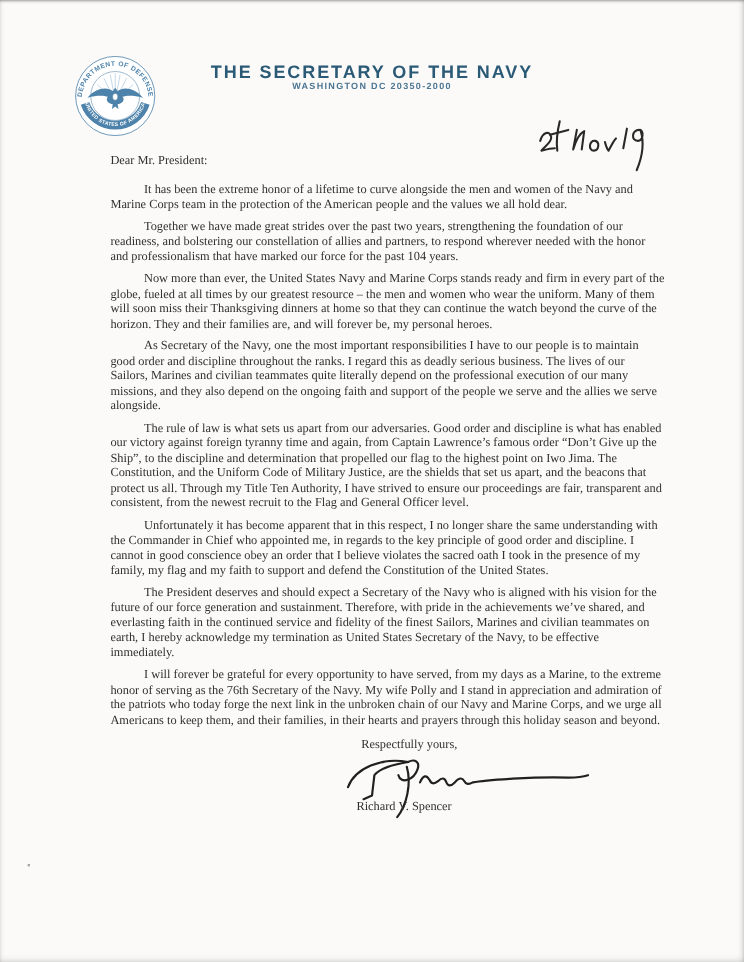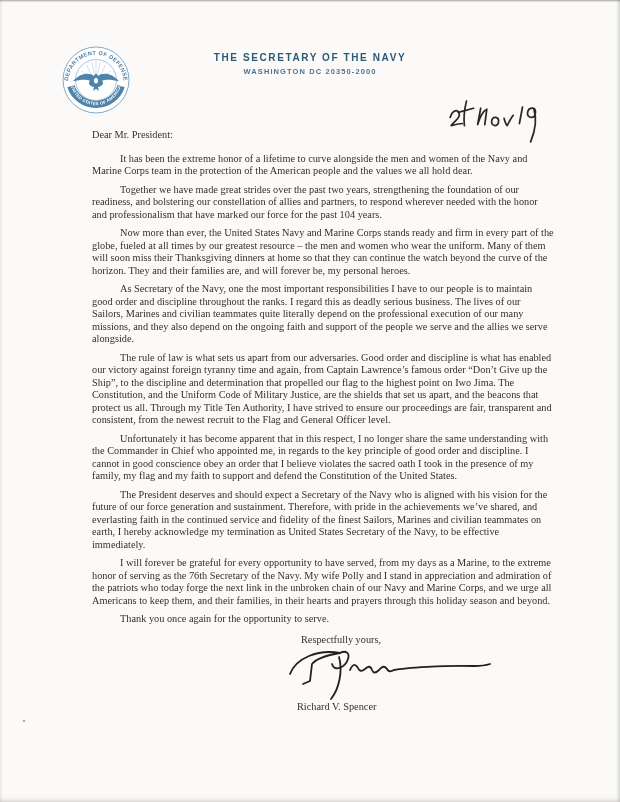--- a/index.html
+++ b/index.html
@@ -9,38 +9,38 @@
     box-shadow: inset 0 2px 2px -1px rgba(100,100,98,.55),
                 inset -3px 0 4px -2px rgba(120,120,118,.35),
                 inset 0 -4px 5px -3px rgba(120,120,118,.30),
                 inset 3px 0 4px -3px rgba(120,120,118,.18);
     font-family:"Liberation Serif", serif;
   }
   .seal { position:absolute; left:62px; top:46px; width:68px; height:68px; }
   .lh-title {
     position:absolute; top:52px; left:0; right:0; text-align:center;
     font-family:"Liberation Sans", sans-serif; font-weight:bold;
-    font-size:10px; letter-spacing:1.6px;
+    font-size:15px; letter-spacing:1.6px;
   }
   .lh-sub {
     position:absolute; top:67px; left:0; right:0; text-align:center;
     font-family:"Liberation Sans", sans-serif; font-weight:bold;
     font-size:7.5px; letter-spacing:1.1px;
   }
   .date-svg { position:absolute; left:446px; top:95px; width:102px; height:56px; overflow:visible; }
   .body {
     position:absolute; left:92px; top:129px; width:462px;
     font-size:10.3px; line-height:12.5px; color:#32302c;
     text-align:left;
   }
   .salutation { margin:0 0 11px 0; }
   .para { margin:6px 0 0 0; text-indent:28px; }
   .closing-block { margin-top:8px; margin-left:209px; }
   .sig-svg { display:block; margin-left:196px; margin-top:3px; width:212px; height:33px; overflow:visible; }
-  .signer { margin-left:205px; margin-top:19px; }
+  .signer { margin-left:205px; margin-top:3px; }
   .speck { position:absolute; left:23px; top:720px; width:2px; height:2px; background:#a9a9a7; }
 </style>
 </head>
 <body>
 
 <div class="page">
 
   <svg class="seal" viewBox="0 0 100 100">
     <defs>
       <path id="arcTop" d="M 9,54 A 41,41 0 0 1 91,54"></path>
@@ -89,21 +89,20 @@
     <div class="salutation">Dear Mr. President:</div>
     <div id="paragraphs">
         <p class="para">It has been the extreme honor of a lifetime to curve alongside the men and women of the Navy and Marine Corps team in the protection of the American people and the values we all hold dear.</p>
         <p class="para">Together we have made great strides over the past two years, strengthening the foundation of our readiness, and bolstering our constellation of allies and partners, to respond wherever needed with the honor and professionalism that have marked our force for the past 104 years.</p>
         <p class="para">Now more than ever, the United States Navy and Marine Corps stands ready and firm in every part of the globe, fueled at all times by our greatest resource – the men and women who wear the uniform. Many of them will soon miss their Thanksgiving dinners at home so that they can continue the watch beyond the curve of the horizon. They and their families are, and will forever be, my personal heroes.</p>
         <p class="para">As Secretary of the Navy, one the most important responsibilities I have to our people is to maintain good order and discipline throughout the ranks. I regard this as deadly serious business. The lives of our Sailors, Marines and civilian teammates quite literally depend on the professional execution of our many missions, and they also depend on the ongoing faith and support of the people we serve and the allies we serve alongside.</p>
         <p class="para">The rule of law is what sets us apart from our adversaries. Good order and discipline is what has enabled our victory against foreign tyranny time and again, from Captain Lawrence’s famous order “Don’t Give up the Ship”, to the discipline and determination that propelled our flag to the highest point on Iwo Jima. The Constitution, and the Uniform Code of Military Justice, are the shields that set us apart, and the beacons that protect us all. Through my Title Ten Authority, I have strived to ensure our proceedings are fair, transparent and consistent, from the newest recruit to the Flag and General Officer level.</p>
         <p class="para">Unfortunately it has become apparent that in this respect, I no longer share the same understanding with the Commander in Chief who appointed me, in regards to the key principle of good order and discipline. I cannot in good conscience obey an order that I believe violates the sacred oath I took in the presence of my family, my flag and my faith to support and defend the Constitution of the United States.</p>
         <p class="para">The President deserves and should expect a Secretary of the Navy who is aligned with his vision for the future of our force generation and sustainment. Therefore, with pride in the achievements we’ve shared, and everlasting faith in the continued service and fidelity of the finest Sailors, Marines and civilian teammates on earth, I hereby acknowledge my termination as United States Secretary of the Navy, to be effective immediately.</p>
         <p class="para">I will forever be grateful for every opportunity to have served, from my days as a Marine, to the extreme honor of serving as the 76th Secretary of the Navy. My wife Polly and I stand in appreciation and admiration of the patriots who today forge the next link in the unbroken chain of our Navy and Marine Corps, and we urge all Americans to keep them, and their families, in their hearts and prayers through this holiday season and beyond.</p>
-        <p class="para">Thank you once again for the opportunity to serve.</p>
       </div>
 
     <div class="closing-block">Respectfully yours,</div>
 
     <svg class="sig-svg" viewBox="0 0 212 33">
       <title>Richard V. Spencer</title>
       <g fill="none" stroke="#22201d" stroke-width="1.8" stroke-linecap="round" stroke-linejoin="round">
         <path d="M2,25 C8,9 30,0 52,4 C40,6 28,10 24,15 L22,32 l-7,3"></path>
         <path d="M52,4 C58,1 62,4 60,10 C57,19 46,23 44,15"></path>
         <path d="M51,8 C55,22 51,40 43,50"></path>

